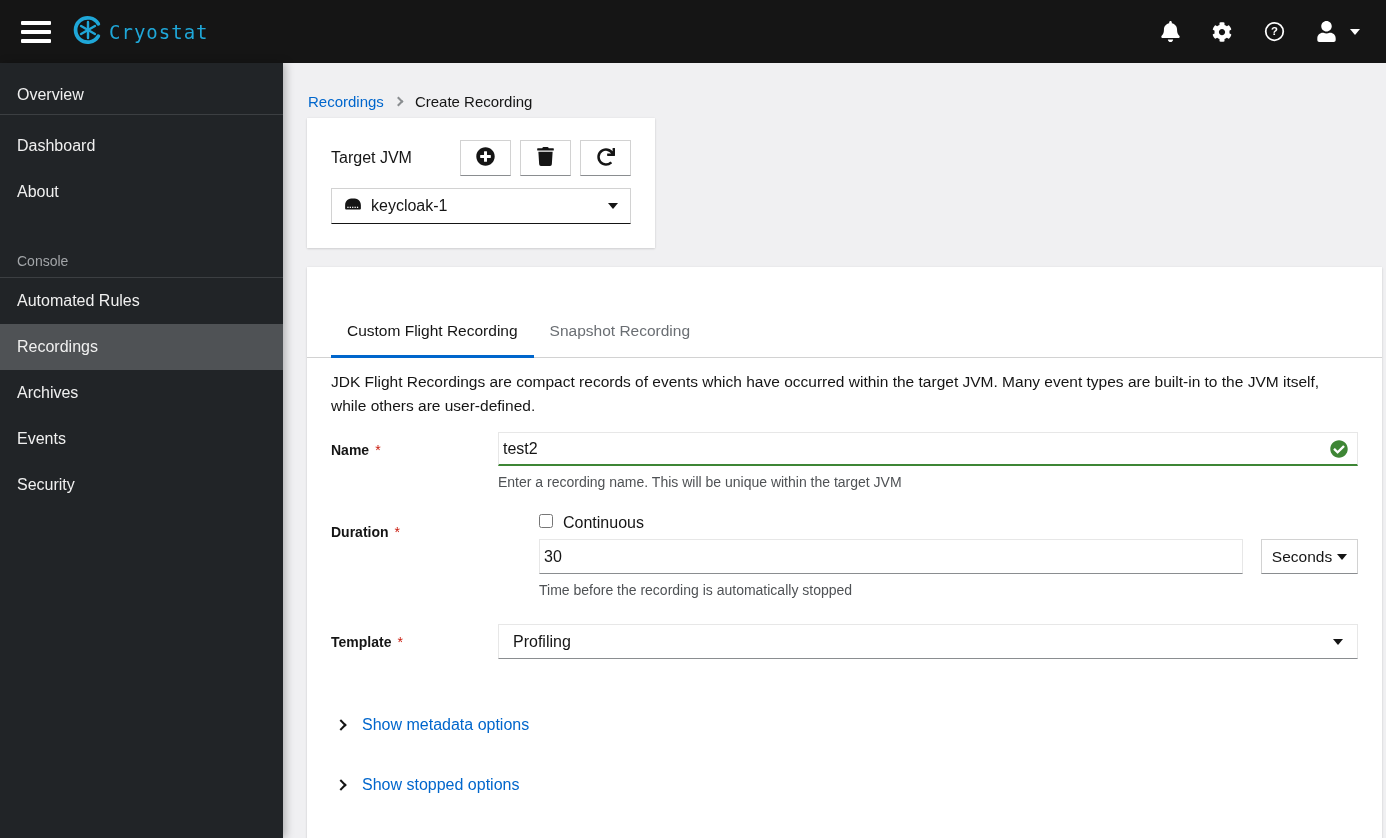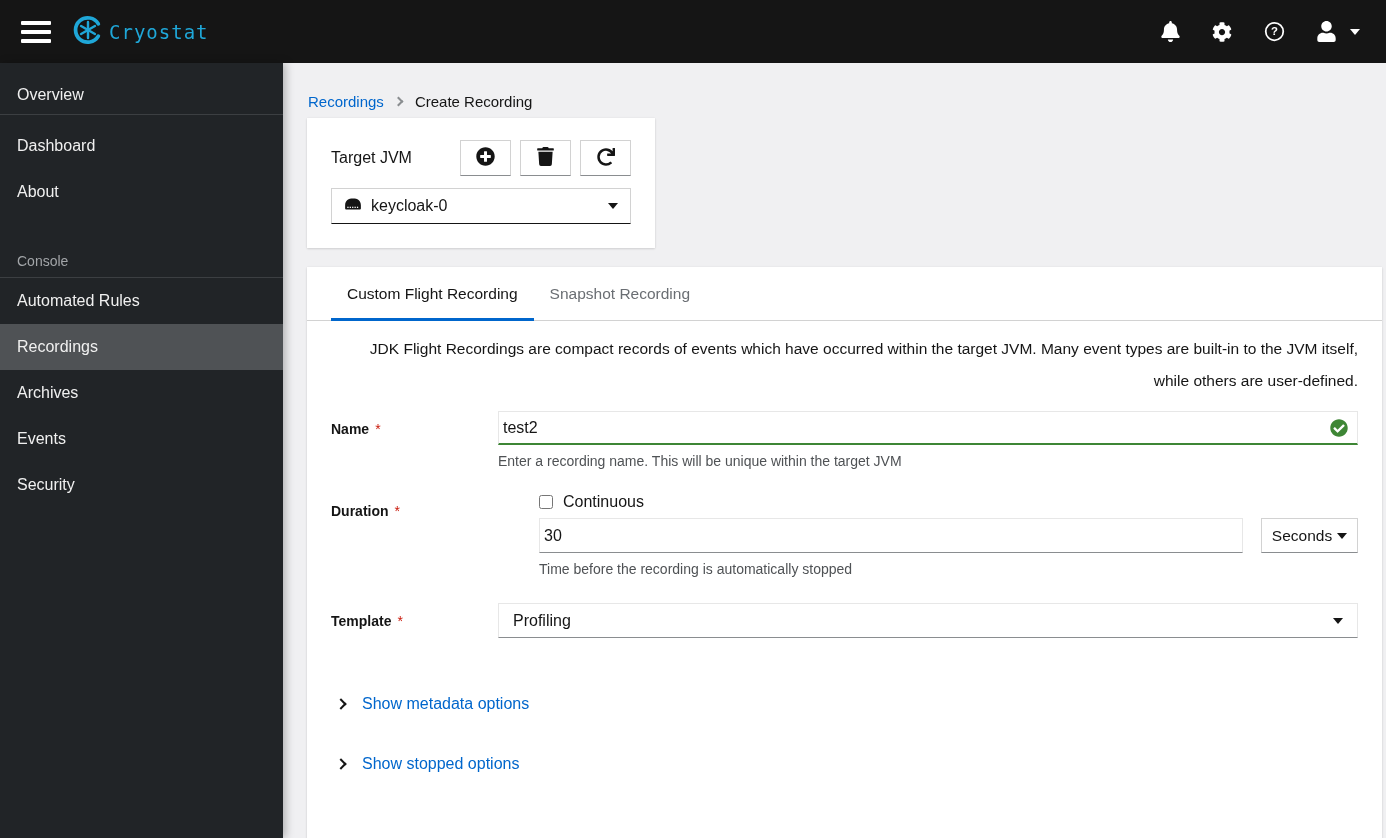--- a/index.html
+++ b/index.html
@@ -43,38 +43,38 @@
   .target-title { font-size:16px; }
   .btn-group { display:flex; gap:9px; }
   .ctrl-btn { width:51px; height:36px; background:#fff; border:1px solid #d2d2d2; border-bottom-color:#8a8d90; display:flex; align-items:center; justify-content:center; cursor:pointer; color:#151515; }
   .jvm-select { margin-top:12px; height:36px; border:1px solid #d2d2d2; border-bottom:1px solid #151515; display:flex; align-items:center; padding:0 12px; cursor:pointer; background:#fff; width:100%; font-size:16px; }
   .jvm-select .sel-text { margin-left:9px; }
   .sel-caret { margin-left:auto; width:0; height:0; border-left:5px solid transparent; border-right:5px solid transparent; border-top:6px solid #151515; }
 
   
   .form-card { margin:19px 4px 0 0; padding:0 24px 24px; min-height:574px; }
   .tabs { display:flex; margin:0 -24px; padding:0 24px; border-bottom:1px solid #d2d2d2; }
-  .tab { padding:18px 16px 15px; font-size:15.5px; color:#6a6e73; cursor:pointer; border-bottom:3px solid transparent; margin-bottom:-1px; background:none; border-top:none; border-left:none; border-right:none; }
+  .tab { padding:18px 16px 15px; font-size:15.5px; color:#6a6e73; cursor:pointer; border-bottom:3px solid transparent; margin-bottom:-1px; background:none; border-top:none; border-left:none; border-right:none;margin-top:37px; }
   .tab.active { color:#151515; border-bottom:3px solid #0066cc; }
-  .description { margin-top:12px; font-size:15.5px; line-height:32px; color:#151515; max-width:1030px;text-align:right; }
+  .description { margin-top:12px; font-size:15.5px; line-height:24px; color:#151515; max-width:1030px; }
 
   .form-group { display:flex; }
   .label-col { width:167px; flex:none; padding-top:9px; }
   .field-col { flex:1; }
   .f-label { font-size:14px; font-weight:700; color:#151515; }
   .req { color:#c9190b; font-size:14px; margin-left:6px; }
   .text-input { width:100%; height:34px; font-size:16px; font-family:inherit; color:#151515; padding:0 4px; border:1px solid #e7e7e7; border-bottom:1px solid #8a8d90; outline:none; background:#fff; }
   .input-wrap { position:relative; }
   .input-wrap.success .text-input { border-bottom:2px solid #3e8635; padding-right:38px; }
   .valid-icon { position:absolute; right:10px; top:8px; color:#3e8635; }
   .helper { margin-top:8px; font-size:14px; color:#4f5255; }
 
   .group-name { margin-top:14px; }
   .group-duration { margin-top:24px;gap:41px; }
-  .check-row { display:flex; align-items:center; margin-bottom:7px; }
+  .check-row { display:flex; align-items:flex-start; margin-bottom:7px; }
   .check-row input[type=checkbox] { width:14px; height:14px; accent-color:#fff; margin:0; }
   .check-label { font-size:16px; margin-left:10px; }
   .dur-row { display:flex; }
   .unit-select { width:97px; flex:none; margin-left:18px; height:35px; border:1px solid #d2d2d2; border-bottom-color:#8a8d90; background:#fff; display:flex; align-items:center; justify-content:center; gap:3px; font-size:15.5px; cursor:pointer; }
   .unit-select .sel-caret { margin-left:2px; }
   .group-template { margin-top:26px; }
   .wide-select { height:35px; border:1px solid #e7e7e7; border-bottom:1px solid #8a8d90; background:#fff; display:flex; align-items:center; padding:0 14px; font-size:16px; cursor:pointer; width:100%; }
 
   .expander { display:flex; align-items:center; cursor:pointer; }
   .expander-1 { margin-top:57px; }
@@ -202,21 +202,21 @@
               <path d="M1.5 10.5 C1.5 4 6 1.5 12 1.5 s10.5 2.5 10.5 9 v4.5 a1.2 1.2 0 0 1 -1.2 1.2 H2.7 a1.2 1.2 0 0 1 -1.2 -1.2 z"></path>
               <g fill="#fff">
                 <rect x="4.4" y="12.6" width="1.7" height="1.7"></rect>
                 <rect x="7.6" y="12.6" width="1.7" height="1.7"></rect>
                 <rect x="10.8" y="12.6" width="1.7" height="1.7"></rect>
                 <rect x="14" y="12.6" width="1.7" height="1.7"></rect>
                 <rect x="17.2" y="12.6" width="1.7" height="1.7"></rect>
               </g>
             </svg>
         </span>
-        <span class="sel-text">keycloak-0</span>
+        <span class="sel-text">keycloak-1</span>
         <span class="sel-caret"></span>
       </div>
     </section>
 
     <section class="card form-card">
       <div class="tabs">
         <button class="tab active">Custom Flight Recording</button>
         <button class="tab">Snapshot Recording</button>
       </div>
 

